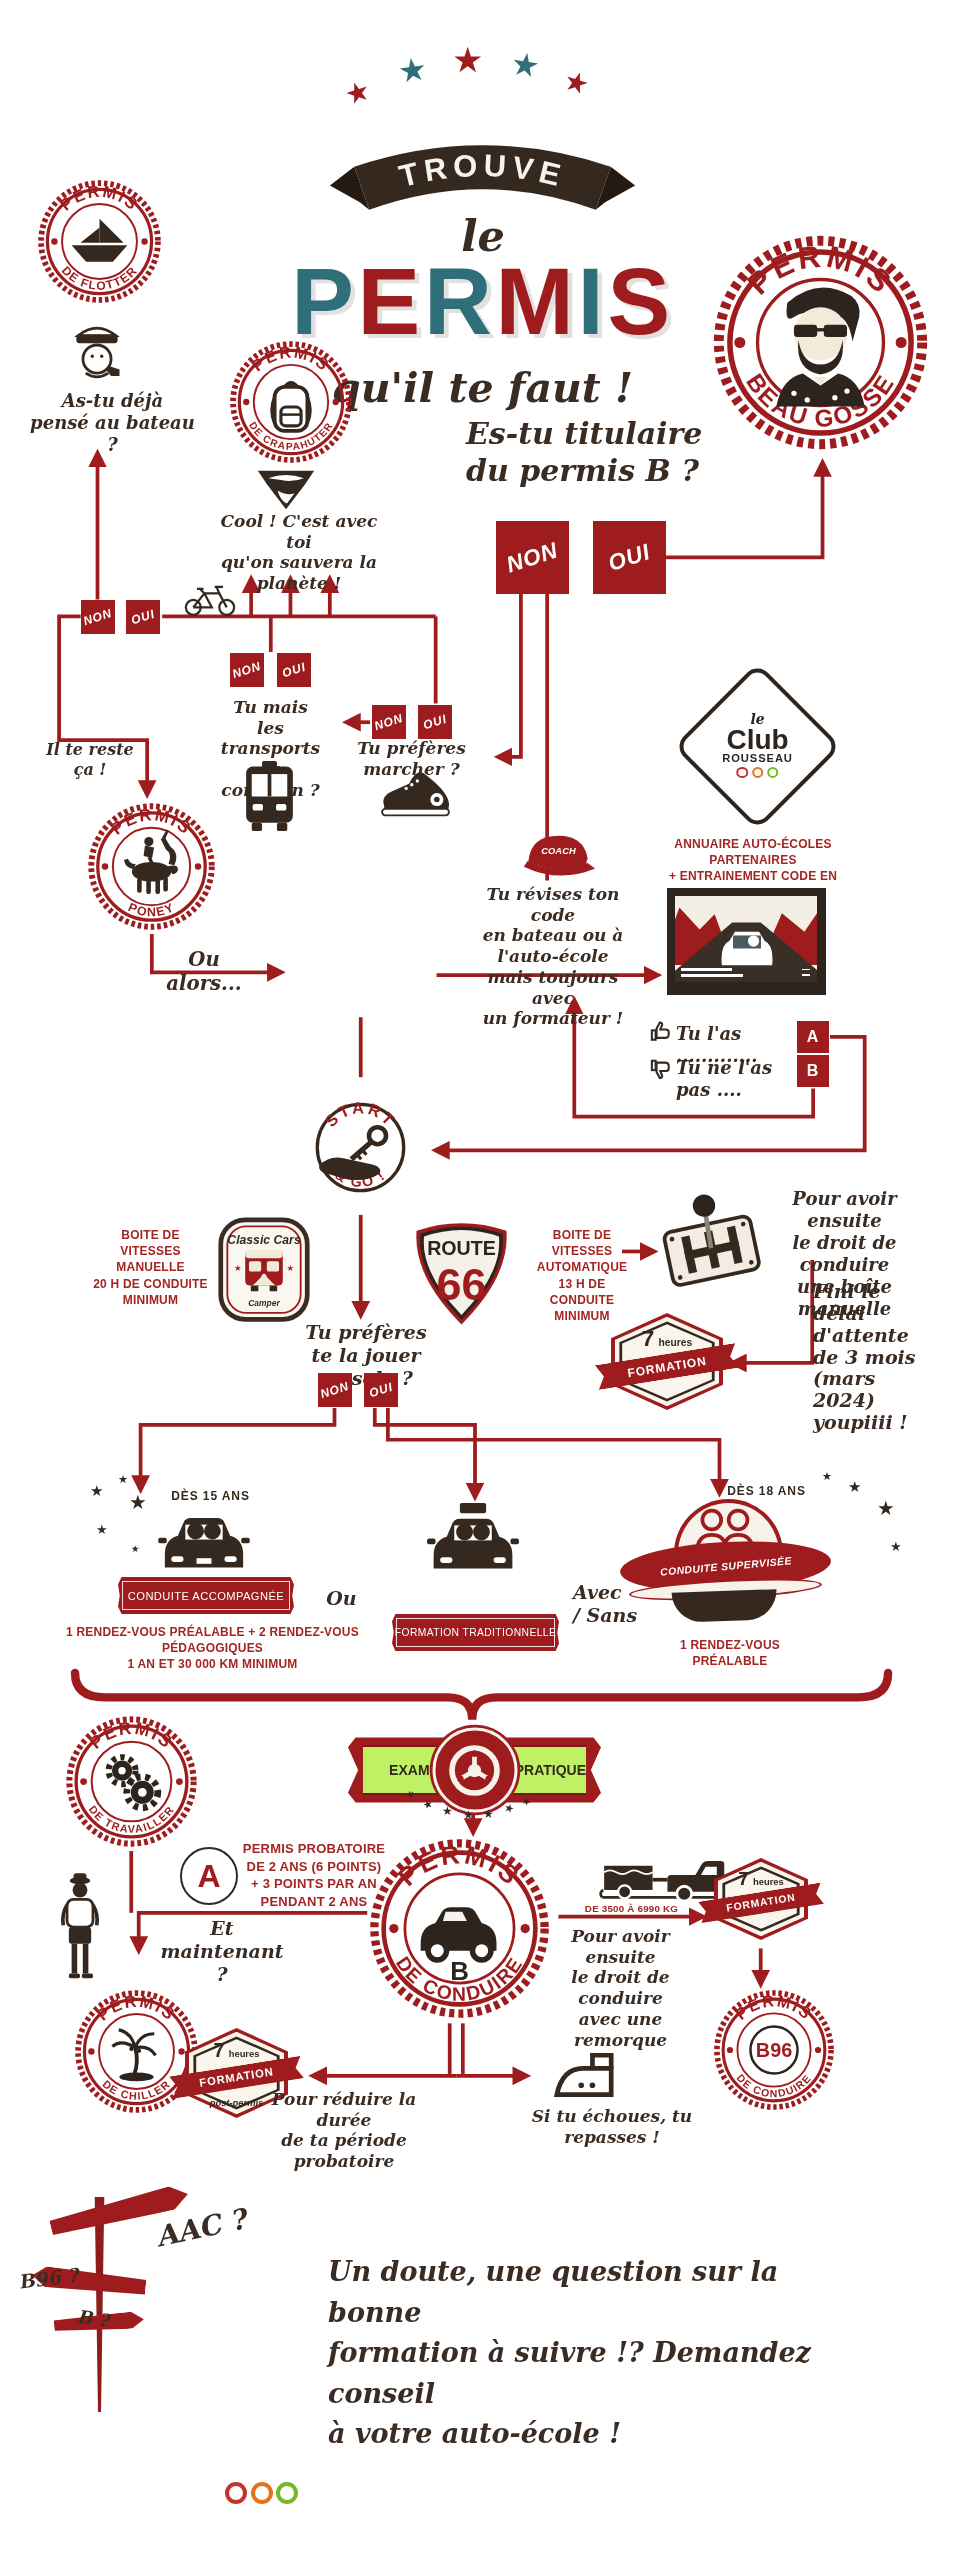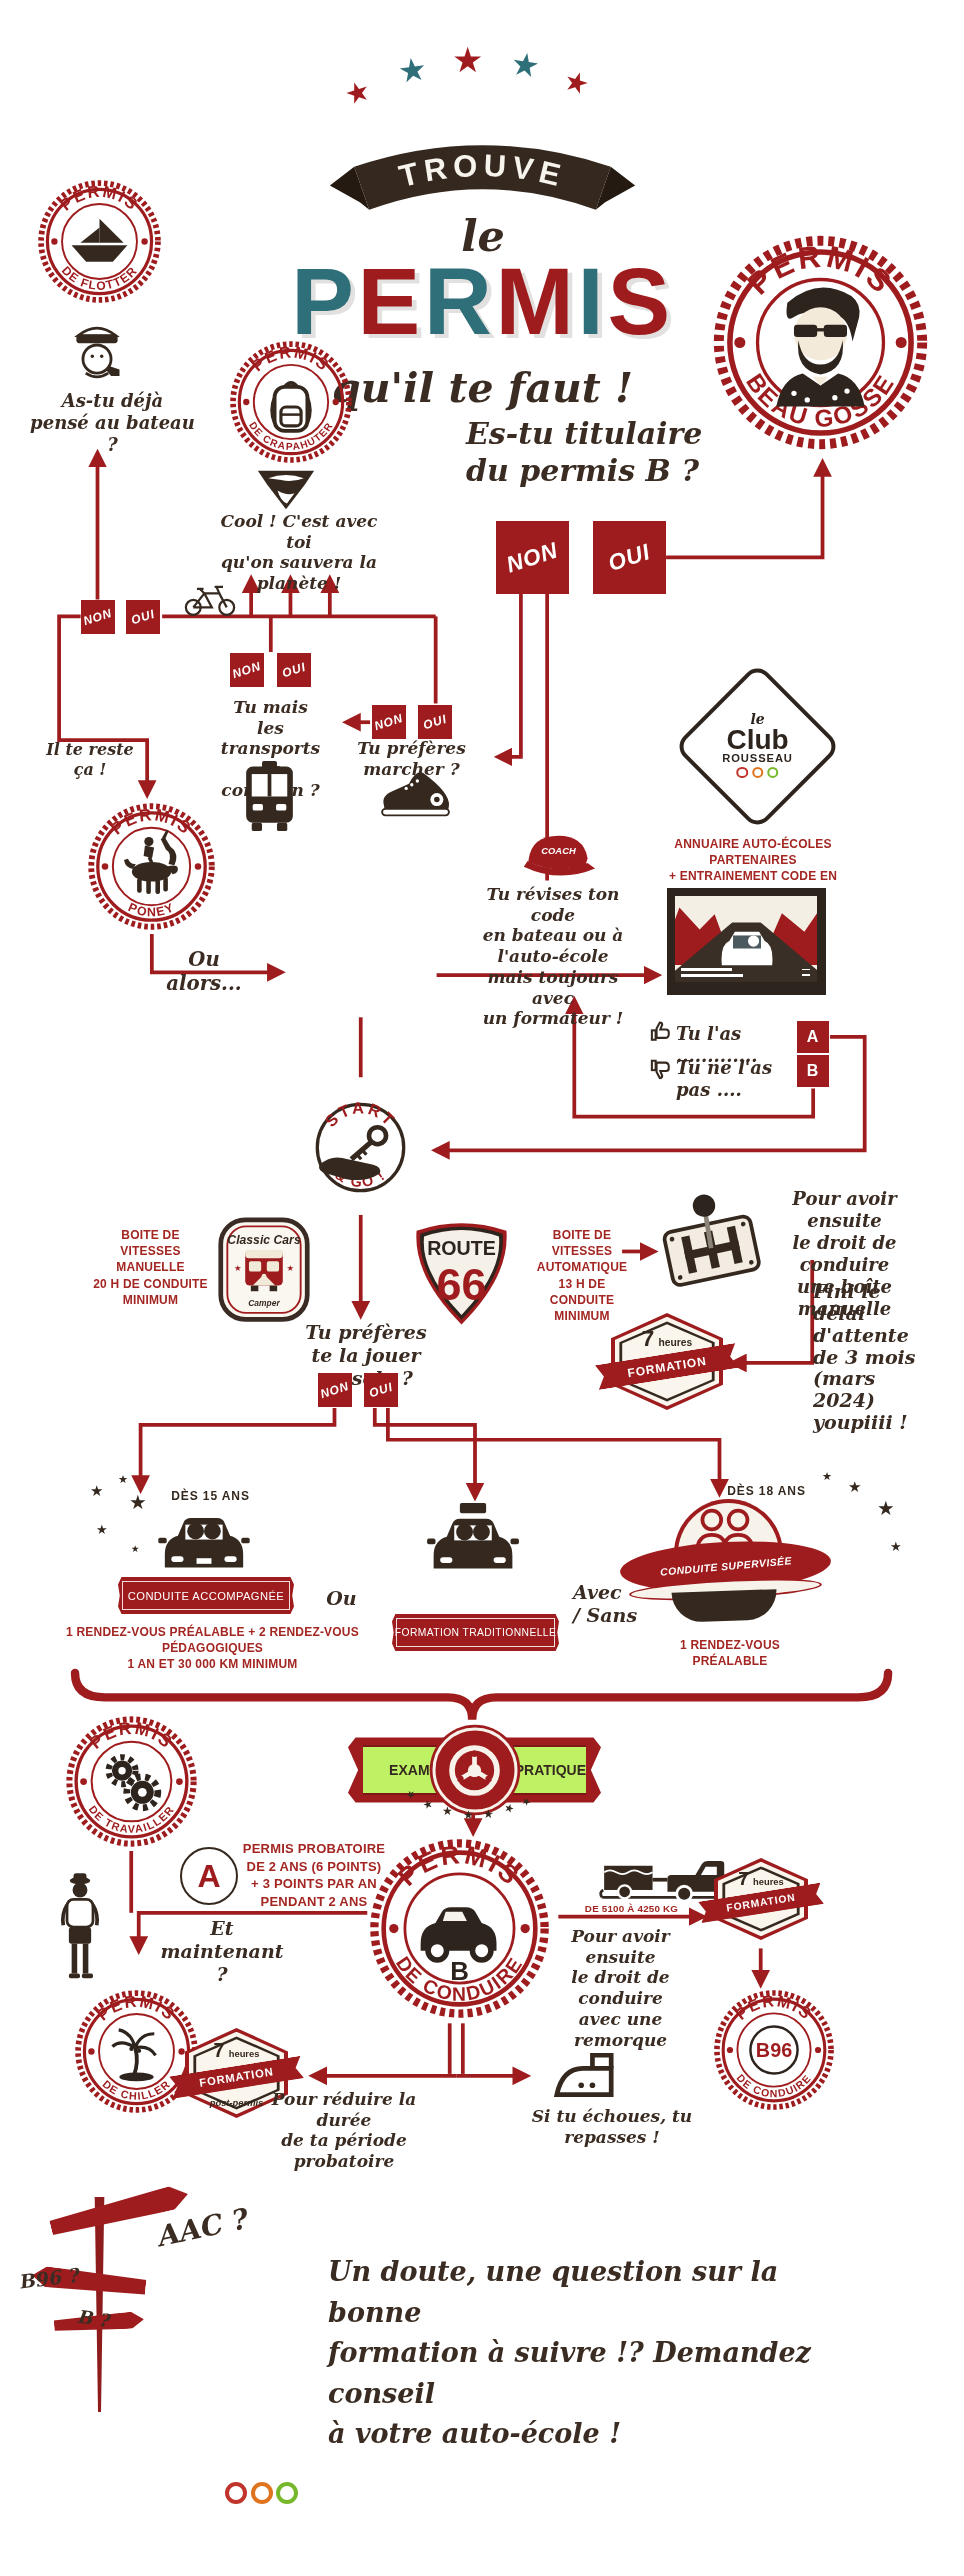--- a/index.html
+++ b/index.html
@@ -704,21 +704,21 @@
     <path d="M6,52 q-4,-5 1,-8 M159,52 q4,-5 -1,-8" stroke="#35291f" stroke-width="3" fill="none"></path>
     <rect x="8" y="18" width="52" height="26" fill="#35291f"></rect>
     <path d="M8,25 q6,-4 13,0 t13,0 t13,0 t13,0" stroke="#fff" stroke-width="2" fill="none"></path>
     <circle cx="30" cy="46" r="7" fill="#35291f" stroke="#fff" stroke-width="2.5"></circle>
     <rect x="60" y="31" width="16" height="4" fill="#35291f"></rect>
     <path d="M76,46 v-14 q0,-4 4,-4 h26 l7,-12 q2,-3 6,-3 h14 q4,0 4,3 v12 l9,2 q5,2 5,8 v8 z" fill="#35291f"></path>
     <path d="M112,28 l5,-9 h12 v9 z" fill="#fff"></path>
     <circle cx="94" cy="48" r="8" fill="#35291f" stroke="#fff" stroke-width="3"></circle>
     <circle cx="138" cy="48" r="8" fill="#35291f" stroke="#fff" stroke-width="3"></circle>
   </svg>
-  <div class="abs rc" style="left:579px;top:1902px;width:105px;font-size:9.8px;">DE 5100 À 4250 KG</div>
+  <div class="abs rc" style="left:579px;top:1902px;width:105px;font-size:9.8px;">DE 3500 À 6990 KG</div>
   <div class="abs hw" style="left:555px;top:1926px;width:131px;font-size:17px;">
     <div>Pour avoir ensuite</div>
     <div>le droit de conduire</div>
     <div>avec une remorque</div>
   </div>
 
   <div class="hex" style="left:714px;top:1858px;width:94px;height:82px;">
     <div class="hx h1"></div>
       <div class="hx h2"></div>
     <div class="hx h3"></div>

